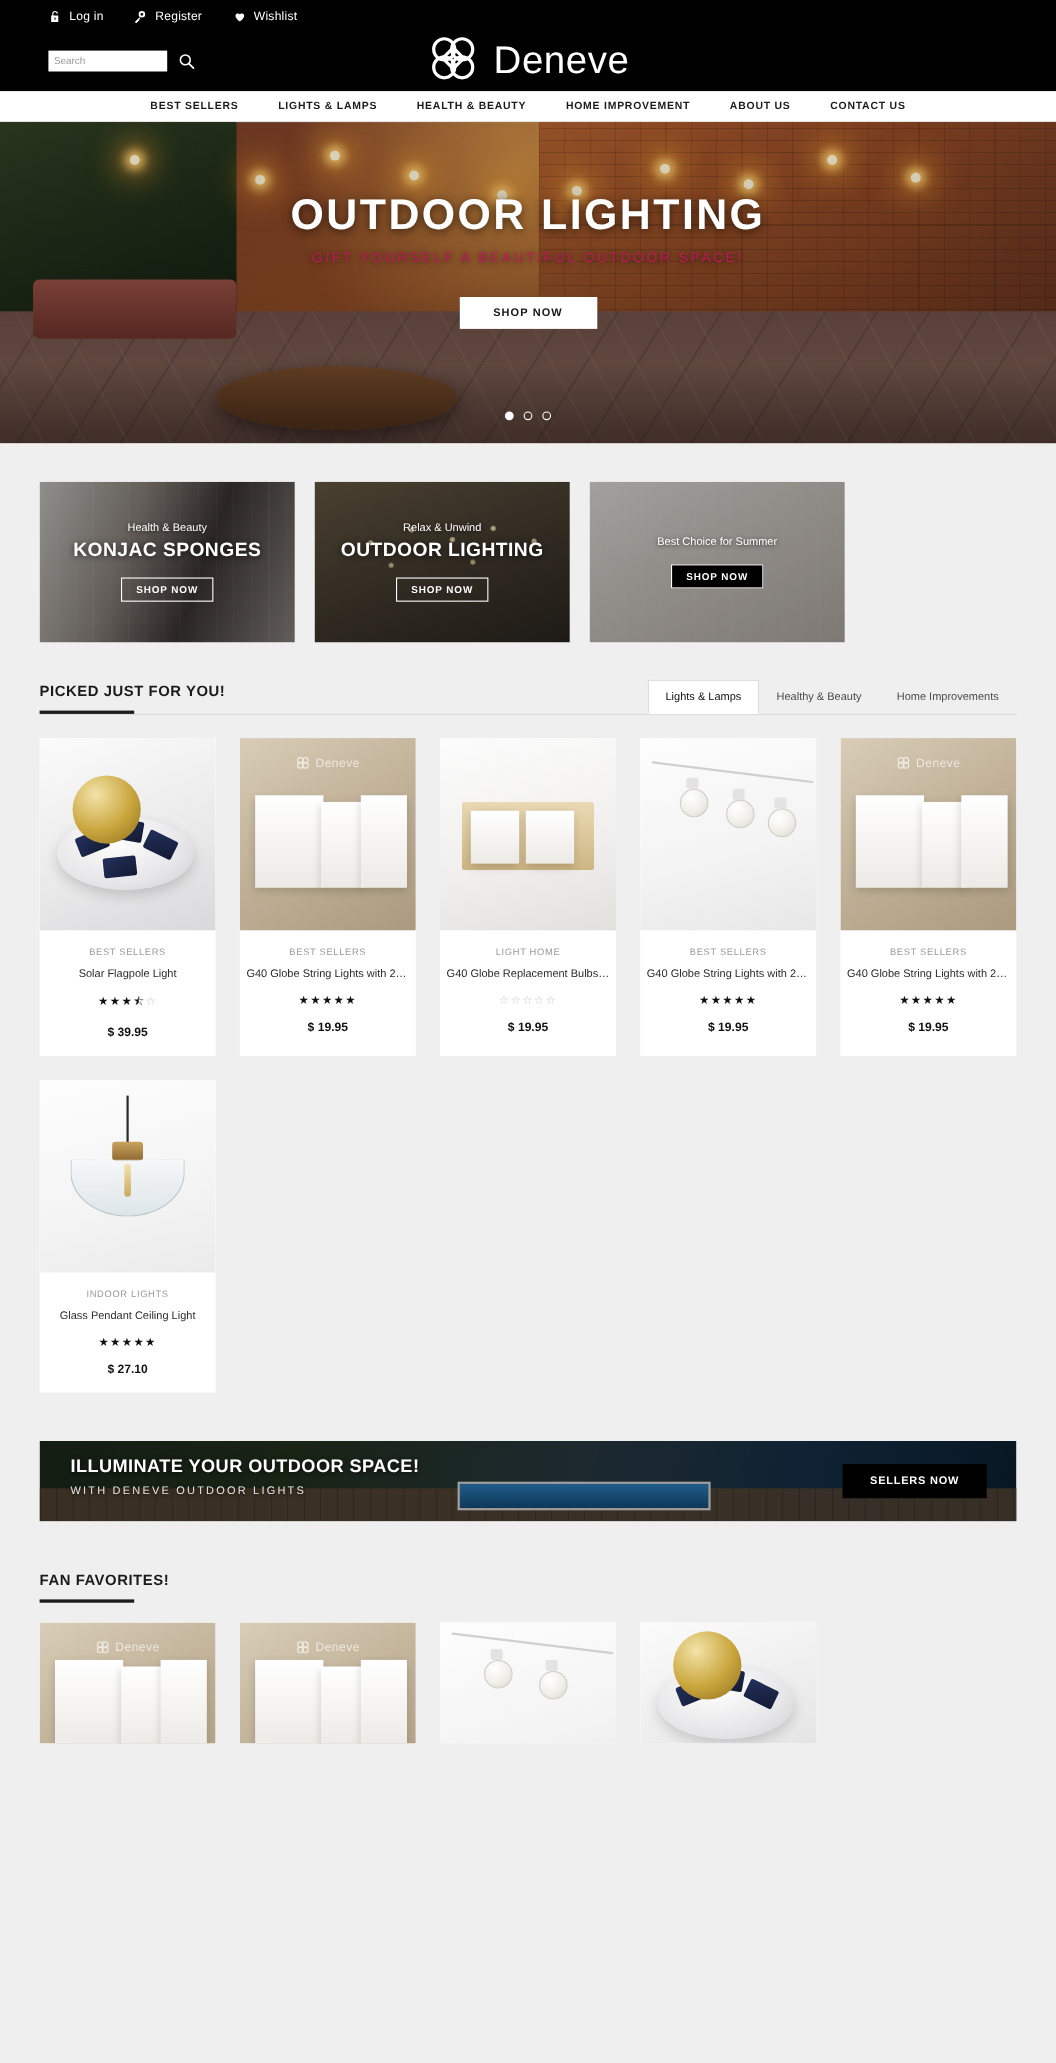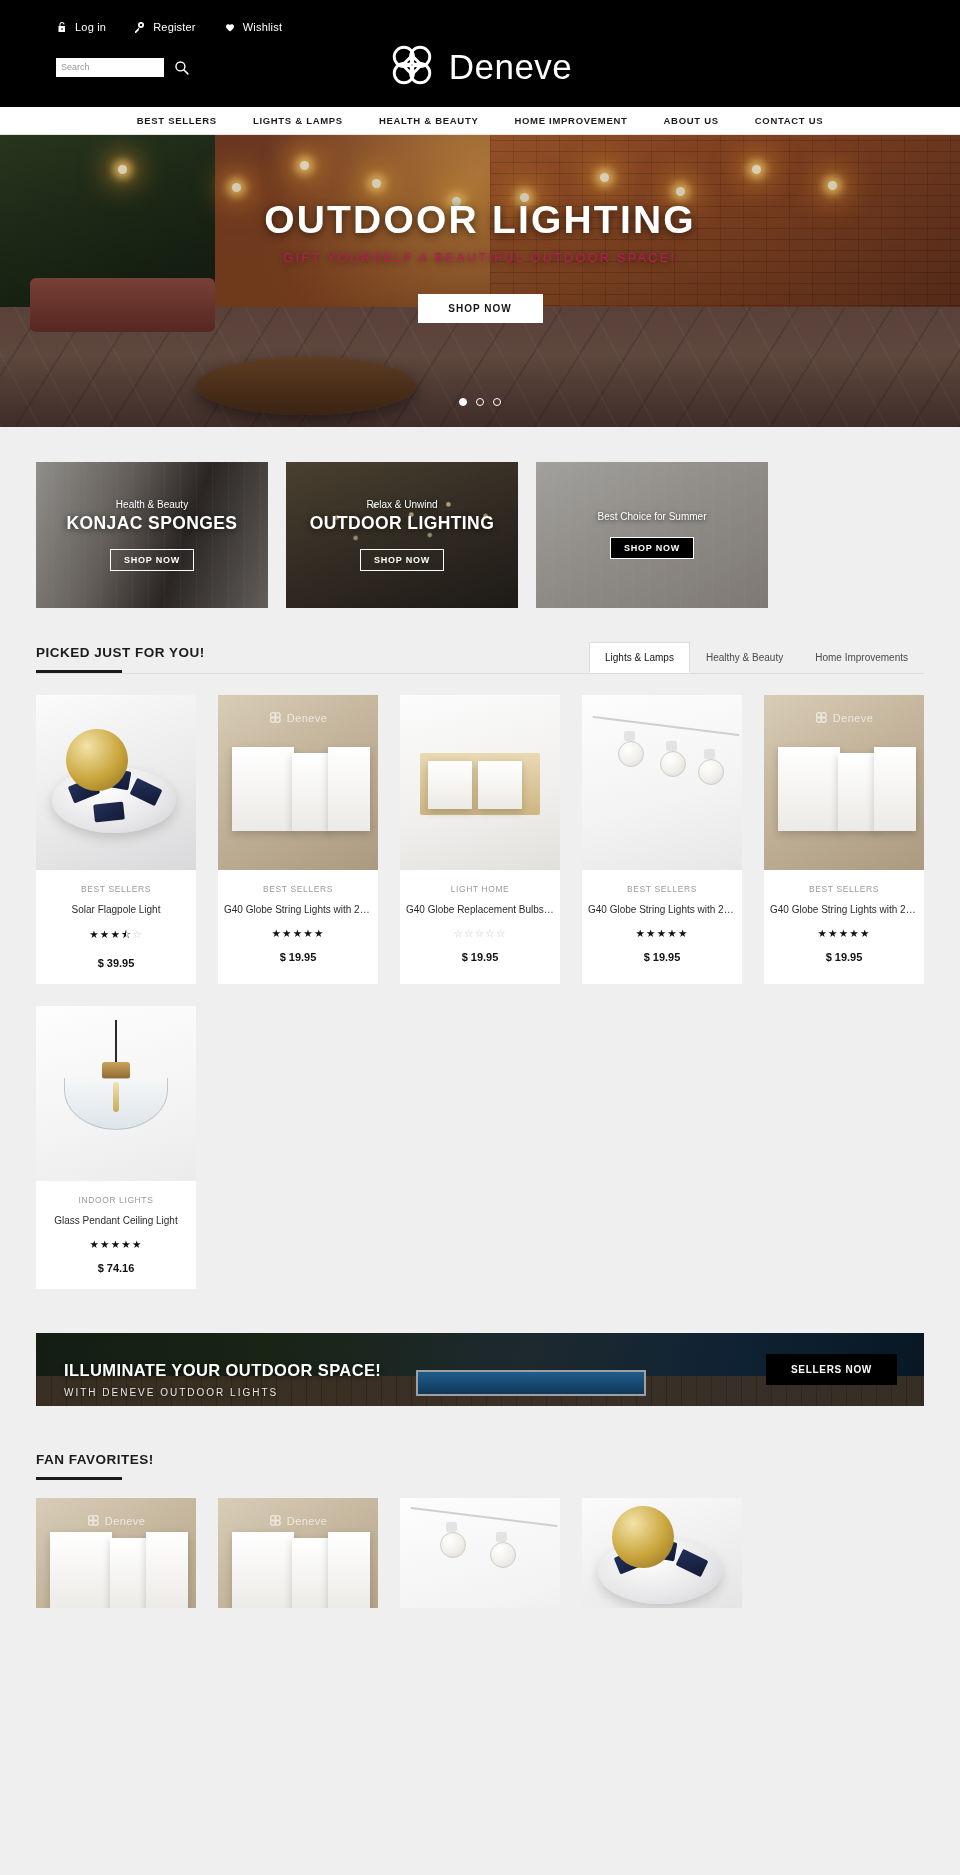--- a/index.html
+++ b/index.html
@@ -6,21 +6,21 @@
   html,body { width:960px; }
   body {
     font-family:"Liberation Sans", sans-serif;
     background:#efefef;
     color:#333;
     -webkit-font-smoothing:antialiased;
   }
   .page { width:960px; position:relative; }
 
   
-  .topbar { background:#000; color:#fff; padding:12px; }
+  .topbar { background:#000; color:#fff; padding:0; }
   .utility { display:flex; align-items:center; gap:28px; padding:9px 0 6px 44px; }
   .util-link { display:flex; align-items:center; gap:7px; font-size:11px; color:#fff; letter-spacing:.2px; cursor:pointer; }
   .util-ico { width:12px; height:12px; display:inline-block; fill:#fff; }
   .logo-row { display:flex; align-items:center; position:relative; height:56px; padding-left:44px; }
   .search-wrap { display:flex; align-items:center; gap:9px; }
   .search-input {
     width:108px; height:19px; border:0; background:#fff; color:#111;
     font-size:9px; font-family:"Liberation Sans",sans-serif; padding:0 5px;
   }
   .search-input::placeholder { color:#999; }
@@ -194,21 +194,21 @@
 
   
   .promo { position:relative; margin:44px 36px 0 36px; height:73px; overflow:hidden; cursor:pointer; }
   .promo-bg { position:absolute; inset:0;
     background:linear-gradient(100deg,#1d2a1c 0%,#24341f 26%,#2b3b44 55%,#16324b 78%,#0d2133 100%); }
   .promo-deck { position:absolute; left:0; bottom:0; width:960px; height:30px;
     background:repeating-linear-gradient(90deg,#4a3a2a 0 1px, #5b4836 1px 15px); opacity:.85; }
   .promo-pool { position:absolute; left:380px; bottom:10px; width:230px; height:26px;
     background:linear-gradient(180deg,#2e86c8,#15507f); border:2px solid #e6e6e6; }
   .promo-scrim { position:absolute; inset:0; background:rgba(0,0,0,.3); }
-  .promo-txt { position:absolute; left:28px; top:28px; }
+  .promo-txt { position:absolute; left:28px; top:14px; }
   .promo-h { font-size:16.5px; font-weight:bold; color:#fff; letter-spacing:.4px; text-shadow:0 1px 5px rgba(0,0,0,.7); }
   .promo-s { margin-top:7px; font-size:10px; color:#e7e7e7; letter-spacing:2px; text-shadow:0 1px 4px rgba(0,0,0,.7); }
   .promo-btn {
     position:absolute; right:27px; top:21px; width:131px; height:31px;
     background:#000; color:#fff; border:0; font-size:10px; font-weight:bold;
     letter-spacing:.7px; cursor:pointer; font-family:"Liberation Sans",sans-serif;
   }
 
   
   .fan-head { padding:46px 36px 0 36px; }
@@ -481,21 +481,21 @@
         <div class="card-img pi-pend"></div>
         <div class="pend-rod"></div>
         <div class="pend-cap"></div>
         <div class="pend-shade"></div>
         <div class="pend-fil"></div>
       </div>
       <div class="card-meta">
         <div class="card-cat">INDOOR LIGHTS</div>
         <div class="card-name">Glass Pendant Ceiling Light</div>
         <div class="stars">★★★★★</div>
-        <div class="card-price">$ 74.16</div>
+        <div class="card-price">$ 27.10</div>
       </div>
     </div>
   </div>
 
   <div class="promo">
     <div class="promo-bg"></div>
     <div class="promo-deck"></div>
     <div class="promo-pool"></div>
     <div class="promo-scrim"></div>
     <div class="promo-txt">

